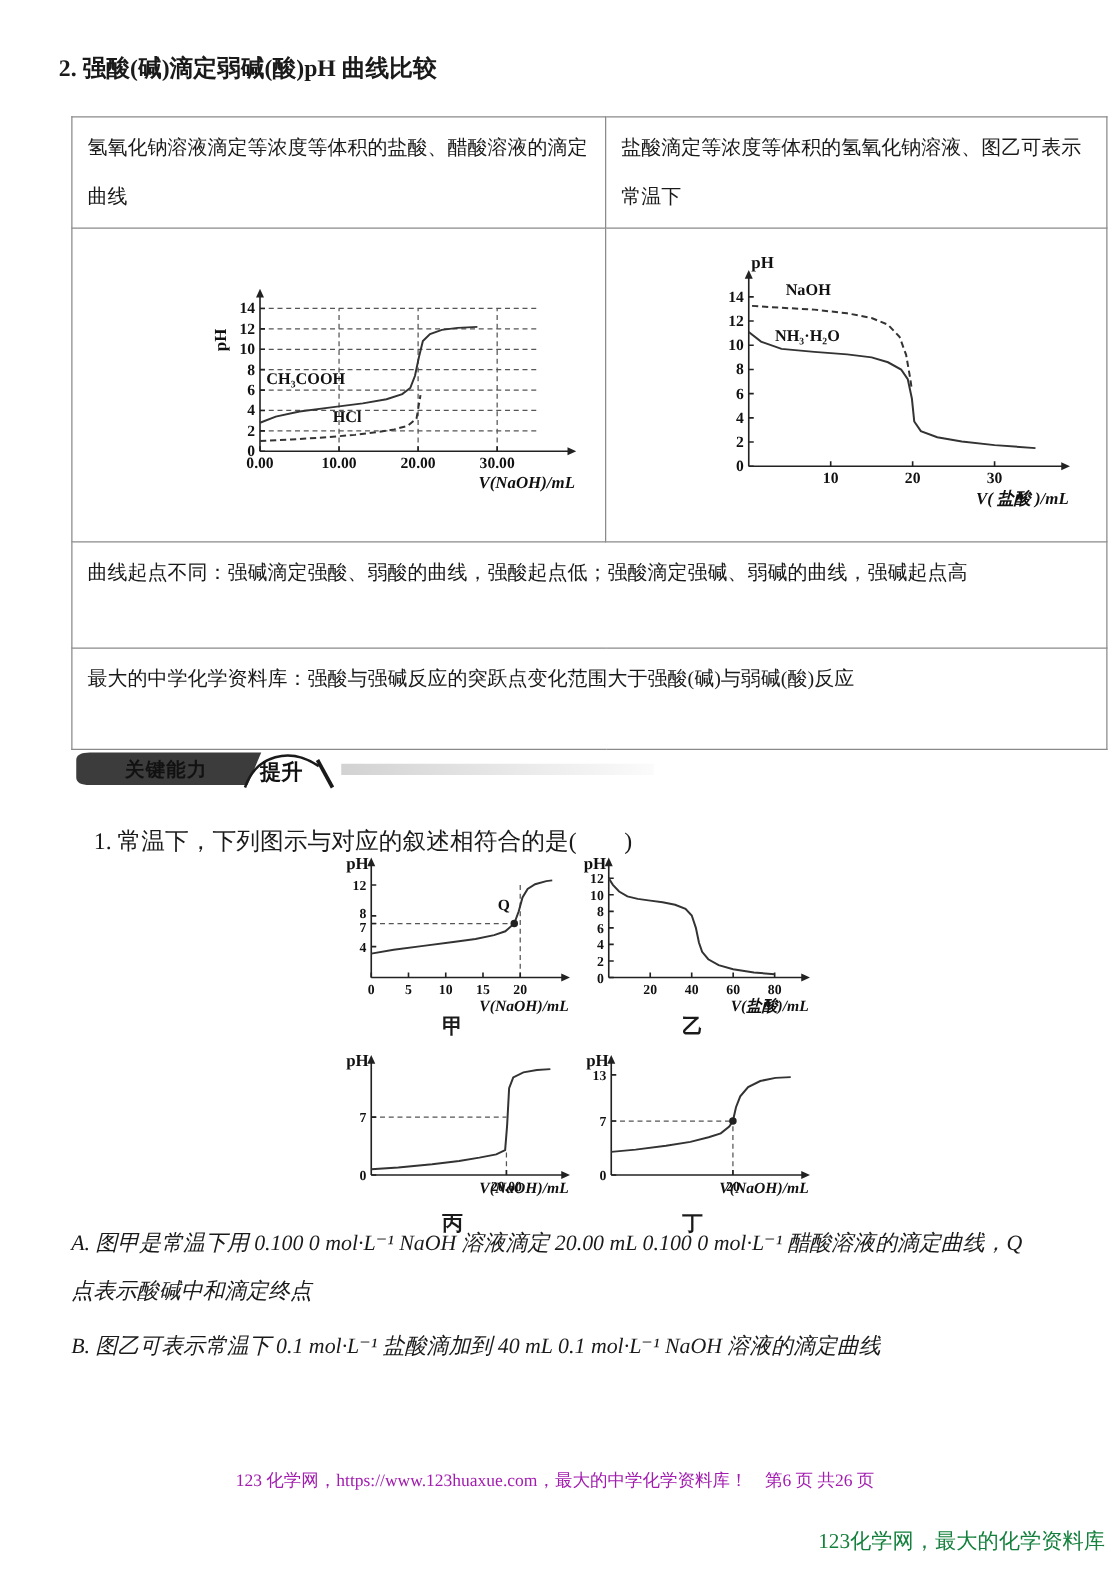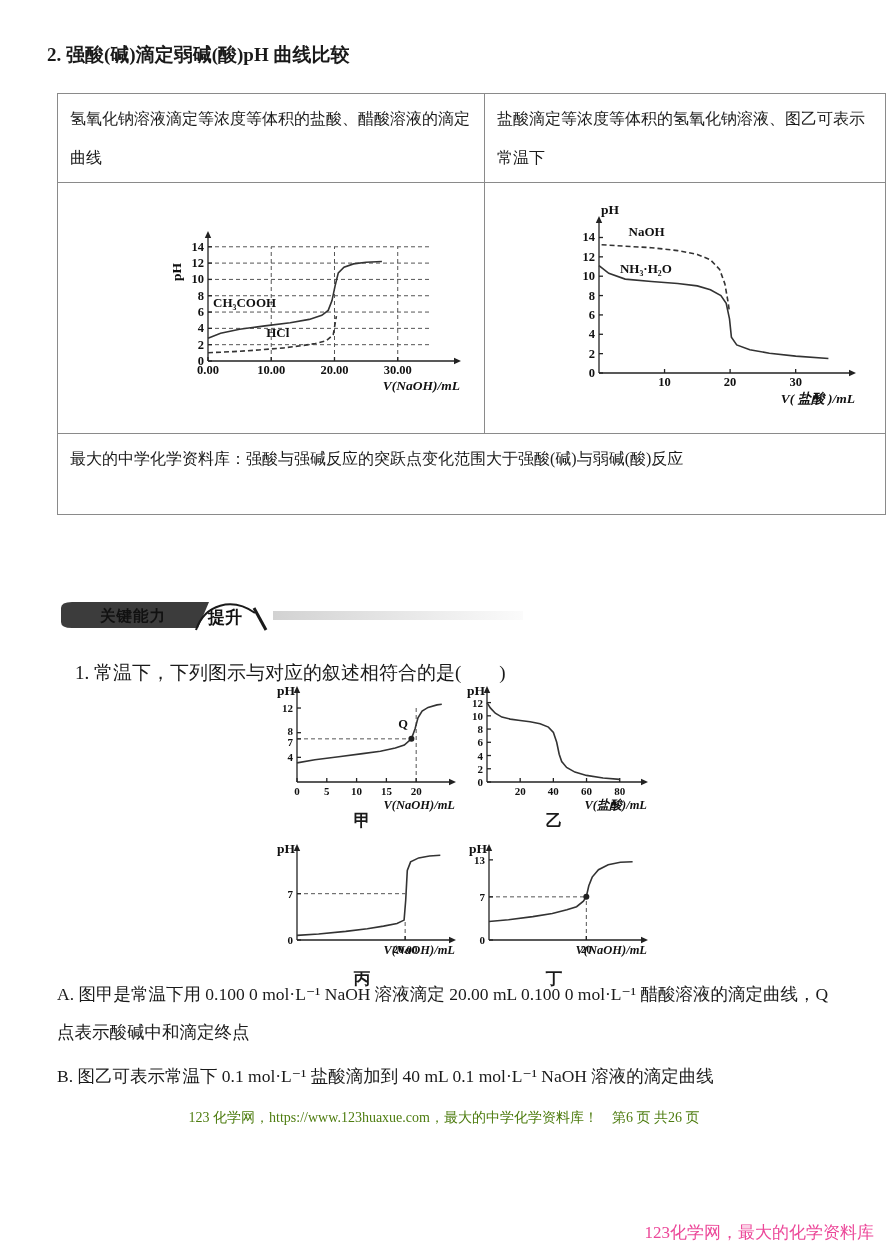--- a/index.html
+++ b/index.html
@@ -28,23 +28,23 @@
   .axis{stroke:#222;stroke-width:1.3;fill:none;}
   .curve{stroke:#333;stroke-width:1.6;fill:none;}
   .dashc{stroke-dasharray:5 3;}
   .badge{position:absolute;left:57px;top:596px;}
   .question{position:absolute;left:57px;top:642px;font-size:19px;margin:18px;}
   .charts-grid{position:absolute;left:266px;top:680px;display:grid;
                grid-template-columns:192px 192px;grid-row-gap:6px;}
   .figure{display:flex;flex-direction:column;align-items:center;}
   .cap{font-size:16.5px;font-weight:bold;margin-top:-4px;}
   .options{position:absolute;left:57px;top:976px;width:782px;}
-  .options p{font-size:17.5px;line-height:2.15;margin:0 0 7px 0;}
-  .footer{position:absolute;left:0;top:1109px;width:100%;text-align:center;font-size:14px;color:#4d7c0f;}
-  .watermark{position:absolute;right:14px;top:1221px;font-size:17px;color:#ec4899;}
+  .options p{font-size:17.5px;line-height:2.15;margin:0 0 7px 0;font-style:italic;}
+  .footer{position:absolute;left:0;top:1176px;width:100%;text-align:center;font-size:14px;color:#a21caf;}
+  .watermark{position:absolute;right:4px;top:1221px;font-size:17px;color:#15803d;}
 </style>
 </head>
 <body>
 
 <div class="page-root">
 
   <h2 class="title">2. 强酸(碱)滴定弱碱(酸)pH 曲线比较</h2>
 
   <table class="cmp">
     <tbody>
@@ -135,20 +135,23 @@
                 <path d="M44.6 47.7 L68.2 49.2 L94.4 50.7 L120.7 53.6 L140.3 57.4 L153.4 62.8 L162.6 72.4 L167.9 86.9 L171.1 105.3 L172.5 115.0" class="curve dashc"></path>
                 <path d="M42.0 68.6 L51.8 76.3 L68.2 82.1 L94.4 84.5 L120.7 86.5 L140.3 88.9 L153.4 92.8 L163.9 98.6 L169.2 106.3 L172.5 121.8 L174.4 140.2 L179.7 147.9 L192.8 152.8 L212.4 156.2 L238.7 159.1 L271.4 161.5" class="curve"></path>
                 <text x="71.5" y="39.03525641025641" class="ann">NaOH</text>
                 <text x="62.977777777777774" y="75.8173076923077" class="ann">NH₃·H₂O</text>
                 <text x="298" y="206" class="axlabel" text-anchor="end">V( 盐酸 )/mL</text>
                 <text x="44" y="17" class="ylab" text-anchor="start">pH</text>
               </svg>
         </div>
       </td>
     </tr>
+    <tr class="r-txt3">
+      <td colspan="2">曲线起点不同：强碱滴定强酸、弱酸的曲线，强酸起点低；强酸滴定强碱、弱碱的曲线，强碱起点高</td>
+    </tr>
     <tr class="r-txt4">
       <td colspan="2">最大的中学化学资料库：强酸与强碱反应的突跃点变化范围大于强酸(碱)与弱碱(酸)反应</td>
     </tr>
   </tbody>
     </table>
 
   <div class="badge">
     <svg width="470" height="38">
       <defs>
         <linearGradient id="bargrad" x1="0" y1="0" x2="1" y2="0">

